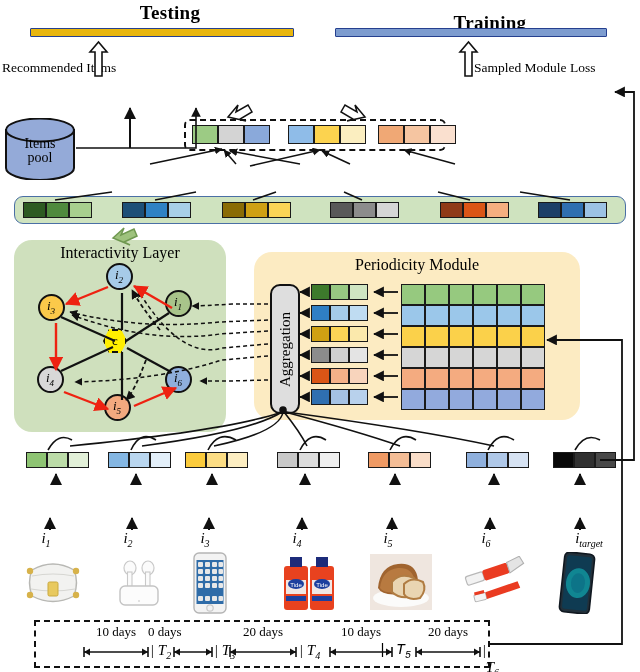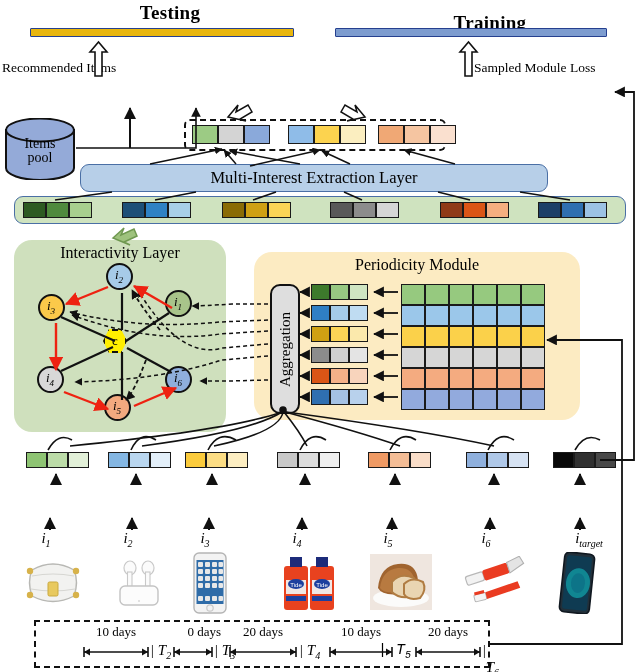--- a/index.html
+++ b/index.html
@@ -68,23 +68,20 @@
       <div class="cell" style="width: 26px; height: 19px; background: rgb(143, 188, 232);"></div>
       <div class="cell" style="width: 26px; height: 19px; background: rgb(252, 211, 79);"></div>
       <div class="cell" style="width: 26px; height: 19px; background: rgb(251, 238, 192);"></div>
     </div>
   <div class="abs cellrow" id="ig2" style="left:378px;top:125px;">
       <div class="cell" style="width: 26px; height: 19px; background: rgb(240, 168, 117);"></div>
       <div class="cell" style="width: 26px; height: 19px; background: rgb(245, 197, 161);"></div>
       <div class="cell" style="width: 26px; height: 19px; background: rgb(250, 224, 207);"></div>
     </div>
 
-  <div class="abs softbox boxLabel" id="box-extract" style="left:80px;top:164px;width:468px;height:28px;background:#b7cfe8;">
-    <span>Multi-Interest Extraction Layer</span>
-  </div>
 
   <div class="abs softbox" id="greenbar" style="left:14px;top:196px;width:612px;height:28px;background:#cfe3bf;"></div>
   <div class="abs cellrow" id="be0" style="left:23px;top:202px;">
       <div class="cell" style="width: 23px; height: 16px; background: rgb(45, 90, 34);"></div>
       <div class="cell" style="width: 23px; height: 16px; background: rgb(79, 138, 61);"></div>
       <div class="cell" style="width: 23px; height: 16px; background: rgb(168, 207, 142);"></div>
     </div>
   <div class="abs cellrow" id="be1" style="left:122px;top:202px;">
       <div class="cell" style="width: 23px; height: 16px; background: rgb(29, 79, 119);"></div>
       <div class="cell" style="width: 23px; height: 16px; background: rgb(47, 130, 196);"></div>
@@ -378,21 +375,21 @@
 
   <div class="abs" id="tlbox" style="left:34px;top:620px;width:456px;height:48px;border:2px dashed #111;box-sizing:border-box;"></div>
   <div class="abs" id="tlinner" style="left:34px;top:620px;width:456px;height:48px;">
       <div class="abs tl" style="left: 22px; top: 22px; margin-top: 48px;">|&nbsp;T<sub>1</sub></div>
       <div class="abs tl" style="left: 116px; top: 22px;">|&nbsp;T<sub>2</sub></div>
       <div class="abs tl" style="left: 180px; top: 22px;">|&nbsp;T<sub>3</sub></div>
       <div class="abs tl" style="left: 265px; top: 22px;">|&nbsp;T<sub>4</sub></div>
       <div class="abs tl" style="left: 344px; top: 22px; font-family: Liberation Mono, monospace;">|&nbsp;T<sub>5</sub></div>
       <div class="abs tl" style="left: 448px; top: 22px;">|&nbsp;T<sub>6</sub></div>
       <div class="abs days" style="left: 54px; top: 4px; width: 56px; text-align: center;">10 days</div>
-      <div class="abs days" style="left: 131px; top: 4px; width: 56px; text-align: right;">0 days</div>
+      <div class="abs days" style="left: 114px; top: 4px; width: 56px; text-align: left;">0 days</div>
       <div class="abs days" style="left: 201px; top: 4px; width: 56px; text-align: center;">20 days</div>
       <div class="abs days" style="left: 299px; top: 4px; width: 56px; text-align: center;">10 days</div>
       <div class="abs days" style="left: 386px; top: 4px; width: 56px; text-align: center;">20 days</div>
       <svg width="456" height="48" style="position: absolute; left: 0px; top: 0px;">
         <path d="M50,32 L114,32" stroke="#111" stroke-width="1.6"></path>
         <path d="M50,32 l6,-3.5 l0,7 z" fill="#111"></path>
         <path d="M50,27 L50,37" stroke="#111" stroke-width="1.6"></path>
         <path d="M114,32 l-6,-3.5 l0,7 z" fill="#111"></path>
         <path d="M114,27 L114,37" stroke="#111" stroke-width="1.6"></path>
         <path d="M140,32 L178,32" stroke="#111" stroke-width="1.6"></path>

